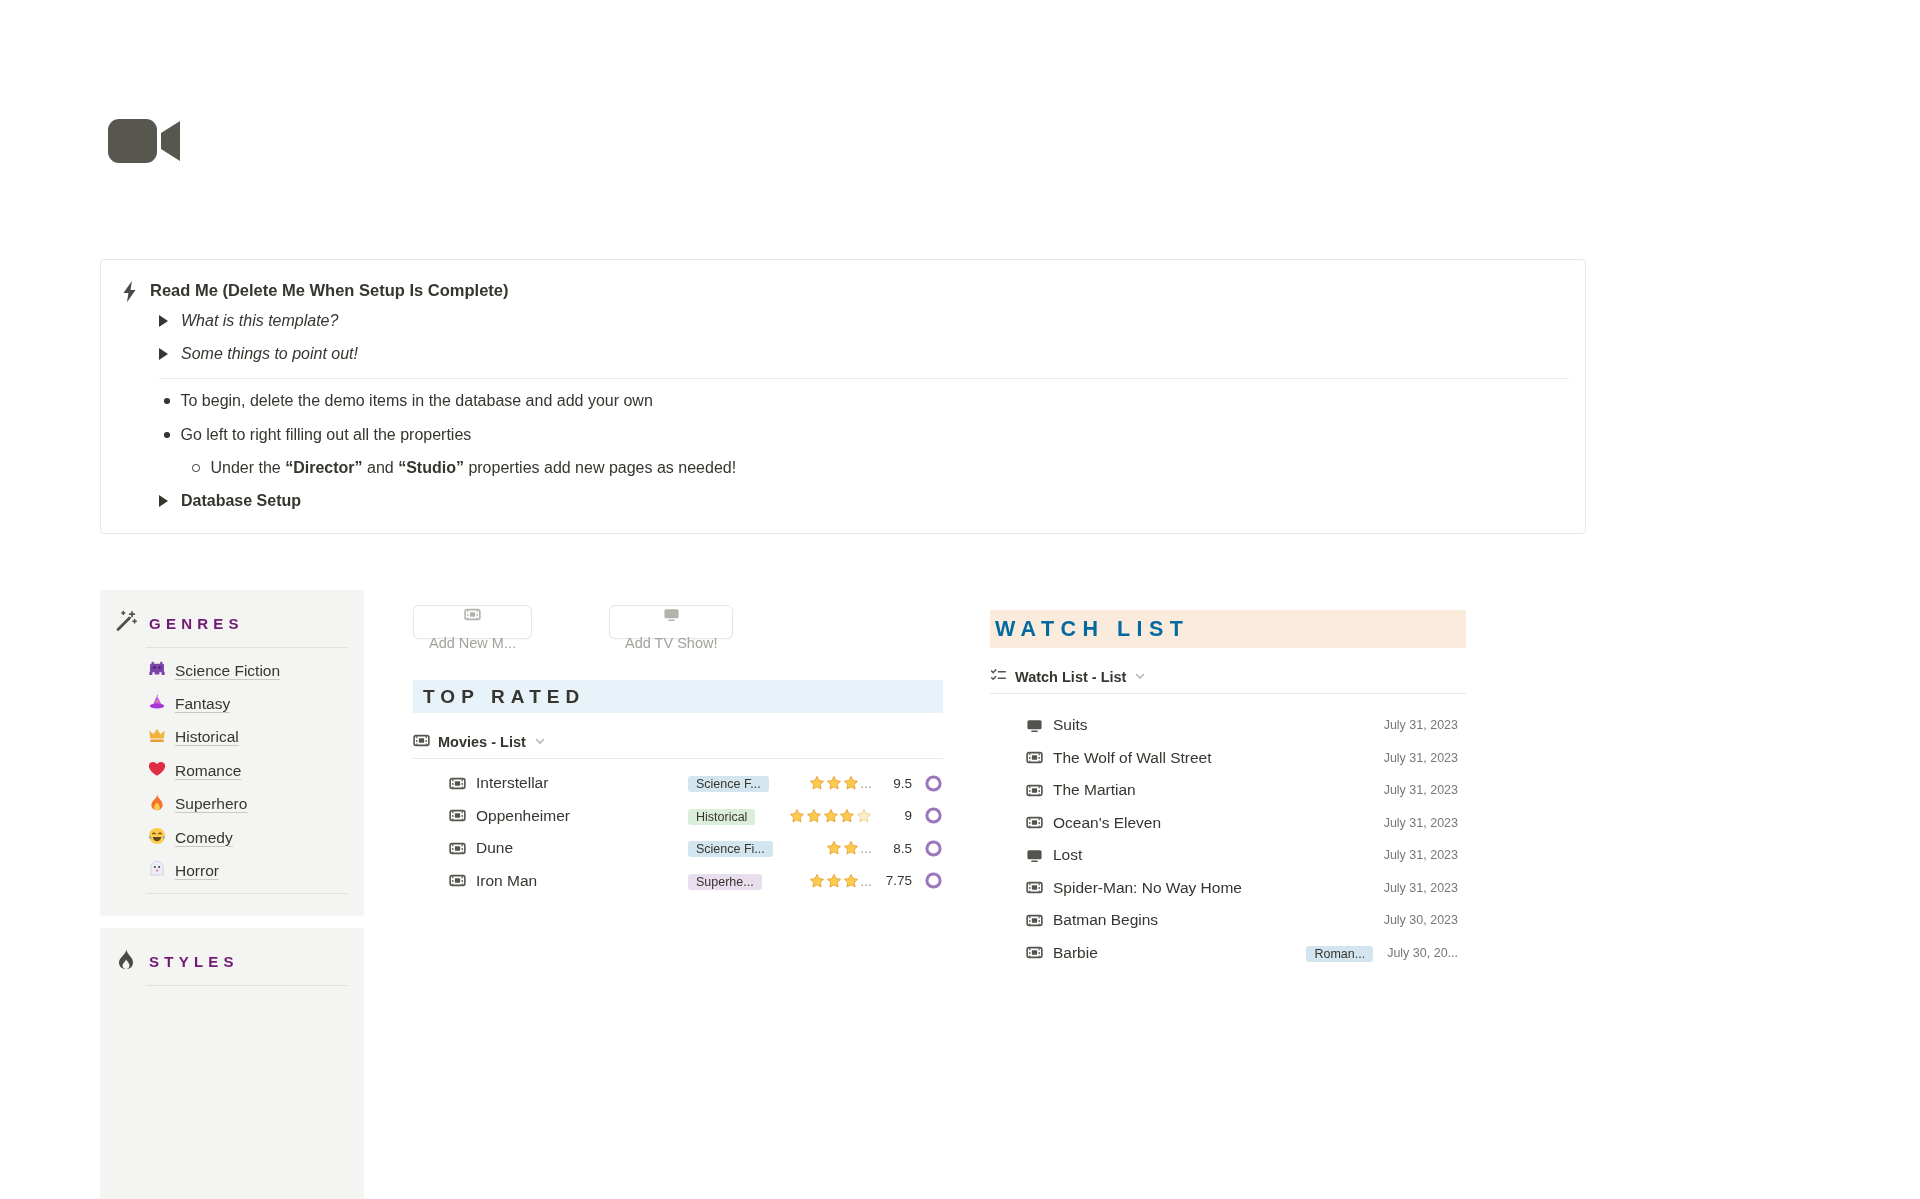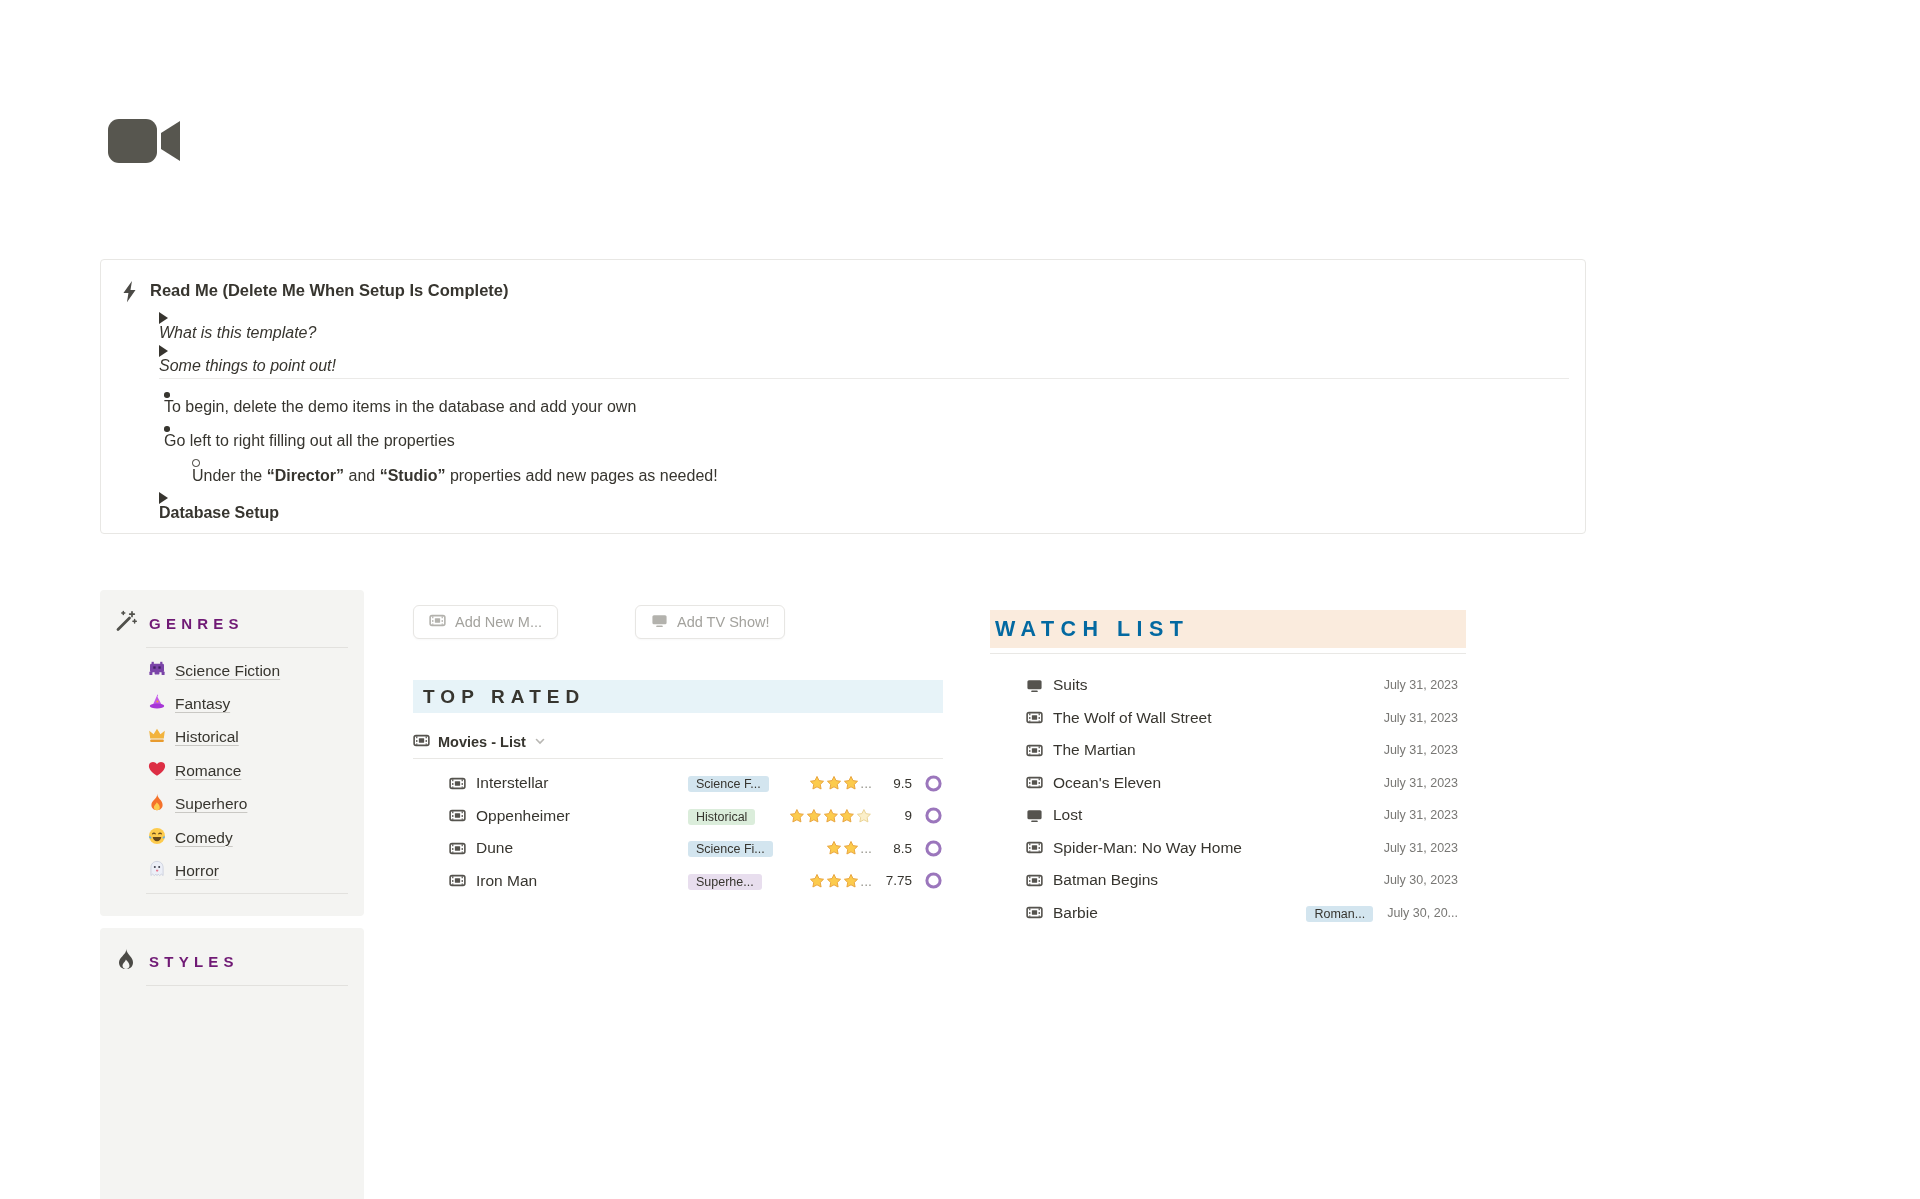--- a/index.html
+++ b/index.html
@@ -8,21 +8,21 @@
 
   
   .page-icon{position:absolute;left:107px;top:116px;width:76px;height:50px;cursor:pointer;}
   .page-title{position:absolute;left:101px;top:198px;margin:0;font-size:40px;font-weight:700;letter-spacing:-0.5px;color:#37352F;}
 
   
   .callout{position:absolute;left:100px;top:259px;width:1486px;height:275px;box-sizing:border-box;
            border:1px solid #E8E7E4;border-radius:4px;background:#fff;}
   .co-icon{position:absolute;left:17px;top:19px;}
   .co-title{position:absolute;left:49px;top:21px;font-size:16.5px;font-weight:700;}
-  .co-row{position:absolute;display:flex;font-size:16px;flex-direction:column;}
+  .co-row{position:absolute;display:flex;align-items:center;font-size:16px;}
   .tri{width:0;height:0;border-left:9px solid #37352F;border-top:6px solid transparent;border-bottom:6px solid transparent;margin-right:13px;flex:0 0 auto;}
   .toggle-text{font-style:italic;}
   .toggle-bold{font-weight:700;}
   .co-divider{position:absolute;left:58px;right:16px;top:118px;border-top:1px solid #EBEAE8;}
   .dot{width:5.5px;height:5.5px;border-radius:50%;background:#37352F;margin-right:11px;flex:0 0 auto;}
   .circ{width:5.5px;height:5.5px;border-radius:50%;border:1.4px solid #37352F;margin-right:11px;flex:0 0 auto;}
   .b{font-weight:700;}
 
   
   .card{position:absolute;left:100px;width:264px;background:var(--card_gray,#F4F4F2);border-radius:4px;box-sizing:border-box;}
@@ -33,21 +33,21 @@
   .card-divider{border-top:1px solid #E2E1DE;margin:10px 16px 0 46px;}
   .glist{margin-top:6px;}
   .gitem{display:flex;align-items:center;gap:9px;height:33.4px;padding-left:48px;cursor:pointer;}
   .gitem .glabel{font-size:15.5px;color:#37352F;text-decoration:underline;text-decoration-color:#C9C8C4;text-underline-offset:3px;text-decoration-thickness:1px;}
 
   
   .col-mid{position:absolute;left:413px;top:605px;width:530px;}
   .btn-row{display:flex;}
   .nbtn{height:34px;display:inline-flex;align-items:center;gap:9px;padding:0 15px;background:#fff;
         border:1px solid #E7E6E3;border-radius:6px;font-size:14.5px;color:#A3A29D;cursor:pointer;
-        font-family:inherit;box-shadow:0 1px 2px rgba(15,15,15,0.03);}
+        font-family:inherit;box-shadow:0 1px 2px rgba(15,15,15,0.03);flex-direction:column;}
   .nbtn + .nbtn{margin-left:77px;}
   .banner-top{margin-top:41px;height:33px;background:var(--banner_top_rated,#E7F3F8);display:flex;align-items:center;
               padding-left:10px;font-size:19px;font-weight:700;letter-spacing:0.32em;color:#37352F;}
   .view-row{margin-top:18px;height:22px;display:flex;align-items:center;gap:8px;font-size:14.5px;font-weight:600;cursor:pointer;}
   .hdivider{border-top:1px solid #E9E8E5;margin-top:5px;}
   .mrows{margin-top:8px;}
   .mrow{display:flex;align-items:center;height:32.5px;padding-left:36px;cursor:pointer;}
   .mrow .icon16{flex:0 0 auto;display:flex;margin-right:10px;}
   .mtitle{flex:1;font-size:15.5px;color:#37352F;white-space:nowrap;overflow:hidden;}
   .tagbox{width:100px;flex:0 0 auto;}
@@ -388,20 +388,36 @@
             </svg>
           </span>
       </div>
     </div>
   </main>
 
   <aside class="col-right">
     <div class="banner-watch">
       <span>WATCH LIST</span>
     </div>
+    <div class="view-row">
+      <span>
+        <svg width="17" height="17" viewBox="0 0 18 18" fill="none" stroke="#55534E" stroke-width="1.6" stroke-linecap="round">
+          <path d="M1.8 4.4l1.6 1.6 2.8-3"></path>
+            <path d="M8.8 5h7.4"></path>
+          <path d="M1.8 11.4l1.6 1.6 2.8-3"></path>
+            <path d="M8.8 12h7.4"></path>
+        </svg>
+      </span>
+      <span>Watch List - List</span>
+      <span>
+        <svg width="12" height="12" viewBox="0 0 12 12" fill="none" stroke="#B8B7B3" stroke-width="1.6" stroke-linecap="round">
+            <path d="M2.5 4.5L6 8l3.5-3.5"></path>
+          </svg>
+      </span>
+    </div>
     <div class="hdivider"></div>
 
     <div class="wrows">
       <div class="wrow">
         <span class="icon16">
             <svg width="17" height="17" viewBox="0 0 18 18">
               <rect x="1.5" y="3.4" width="15" height="9.6" rx="1.6" fill="#55534E"></rect>
               <rect x="5.5" y="14.2" width="7" height="1.8" rx="0.9" fill="#55534E"></rect>
             </svg>
           </span>

